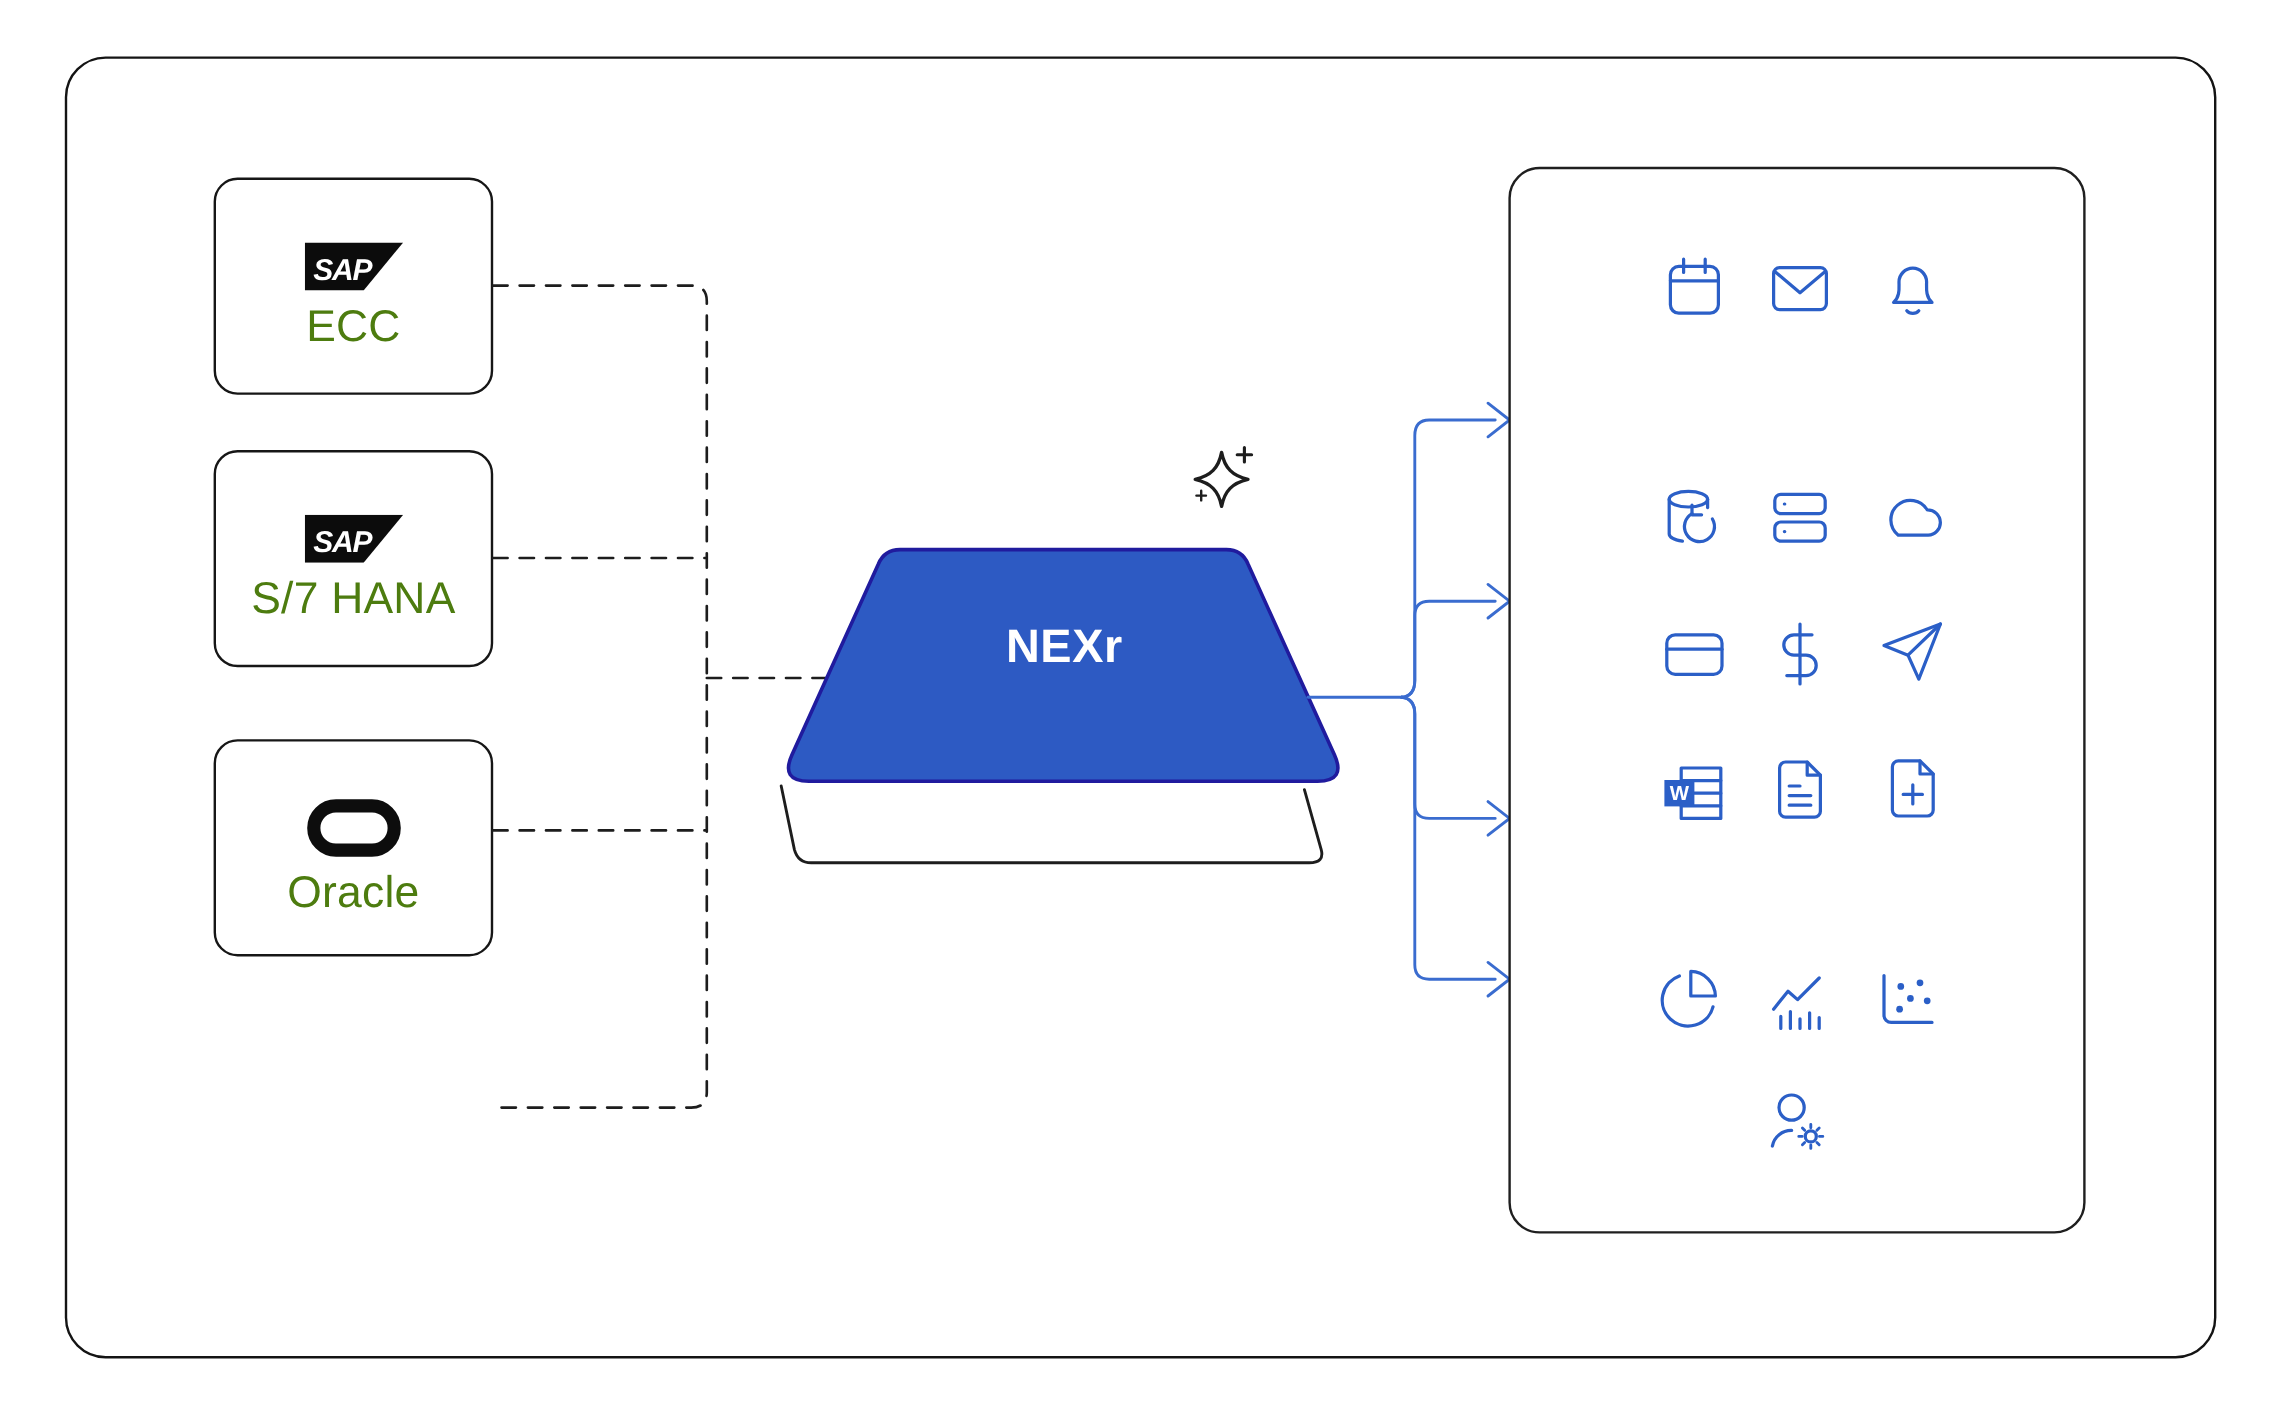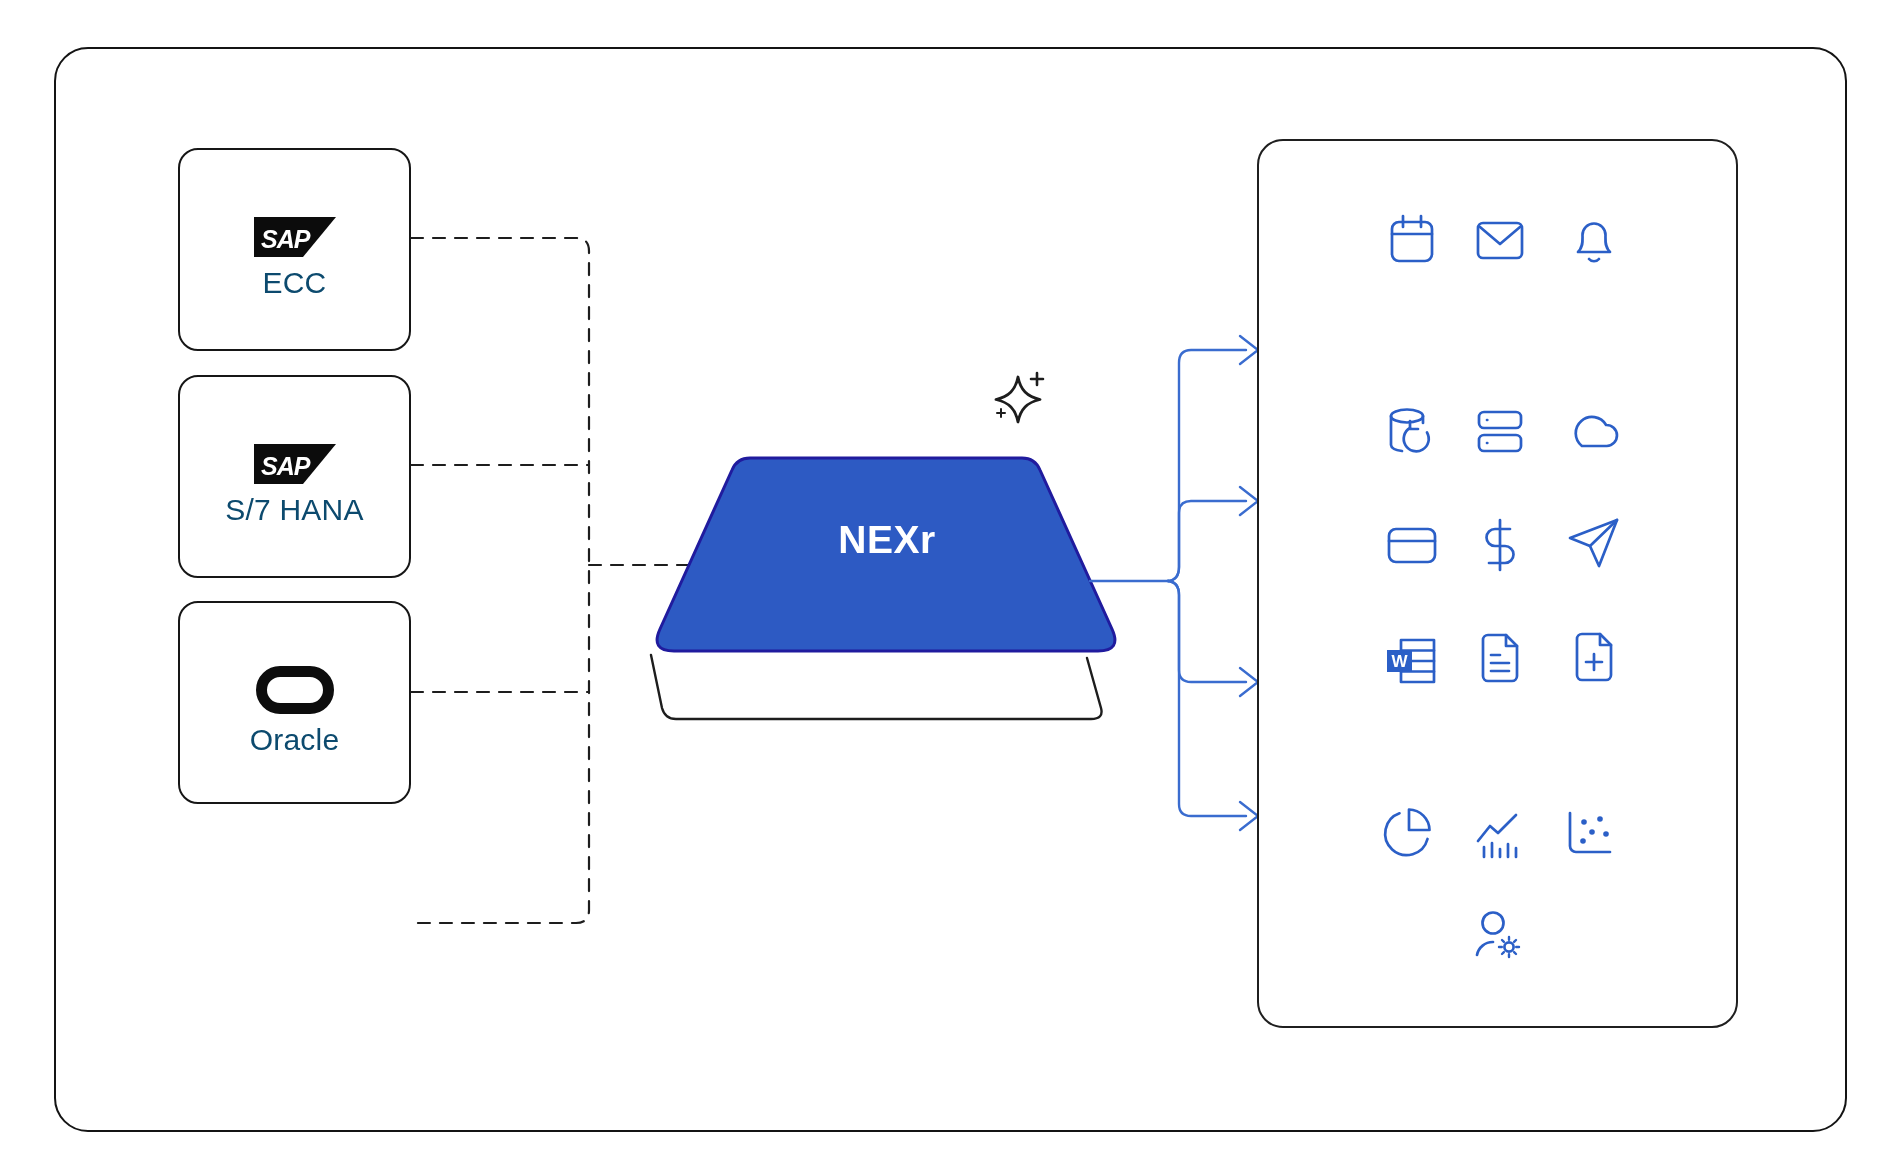--- a/index.html
+++ b/index.html
@@ -1,19 +1,19 @@
 <!DOCTYPE html>
 <html><head>
 <meta charset="utf-8">
 <style>
   html,body{margin:0;padding:0;background:#ffffff;font-family:"Liberation Sans",sans-serif;}
   .stage{position:relative;width:1896px;height:1176px;background:#ffffff;overflow:hidden;}
   .frame{position:absolute;left:54px;top:47px;width:1789px;height:1081px;border:2.5px solid #141414;border-radius:34px;background:#ffffff;}
-  .src-box{position:absolute;left:178px;width:233px;height:203px;border:2.4px solid #161616;border-radius:20px;background:#ffffff;display:flex;flex-direction:column;align-items:center;justify-content:center;gap:9px;padding-top:18px;box-sizing:border-box;}
-  .src-label{font-size:30px;color:#0c4a6e;letter-spacing:.2px;}
+  .src-box{position:absolute;left:178px;width:233px;height:181px;border:2.4px solid #161616;border-radius:20px;background:#ffffff;display:flex;flex-direction:column;align-items:center;justify-content:center;gap:9px;padding-top:18px;box-sizing:border-box;}
+  .src-label{font-size:37px;color:#4d7c0f;letter-spacing:.2px;}
   .oracle-oval{width:78px;height:48px;border:11px solid #0d0d0d;border-radius:26px;box-sizing:border-box;}
   .hub-text{position:absolute;left:732px;top:514px;width:310px;text-align:center;color:#ffffff;font-weight:bold;font-size:39px;line-height:1.33;letter-spacing:.5px;}
   .panel{position:absolute;left:1257px;top:139px;width:481px;height:889px;border:2.2px solid #1f1f1f;border-radius:26px;background:#ffffff;box-sizing:border-box;}
   .icon{position:absolute;width:56px;height:56px;}
   .icon svg{display:block;}
   .blue-stroke{stroke:#2b5fc7;stroke-width:2.7;fill:none;stroke-linecap:round;stroke-linejoin:round;}
   svg.overlay{position:absolute;left:0;top:0;}
 </style>
 </head>
 <body>
@@ -31,21 +31,21 @@
   </div>
 
   <div class="src-box" style="top:375px">
     <svg width="82" height="40" viewBox="0 0 82 40">
       <polygon points="0,0 82,0 49,40 0,40" fill="#0c0c0c"></polygon>
       <text x="7" y="31" font-size="25" font-weight="bold" font-style="italic" fill="#ffffff" letter-spacing="-1">SAP</text>
     </svg>
     <div class="src-label">S/7 HANA</div>
   </div>
 
-  <div class="src-box" style="top:601px">
+  <div class="src-box" style="top:616px">
     <div class="oracle-oval"></div>
     <div class="src-label">Oracle</div>
   </div>
 
 
   <svg class="overlay" width="1896" height="1176" viewBox="0 0 1896 1176">
 
     <g stroke="#1d1d1d" stroke-width="2.2" fill="none" stroke-dasharray="12 10" stroke-linecap="round">
       <path d="M411,238 H576 Q589,238 589,251 V910 Q589,923 576,923 H411"></path>
       <path d="M411,465 H589"></path>

